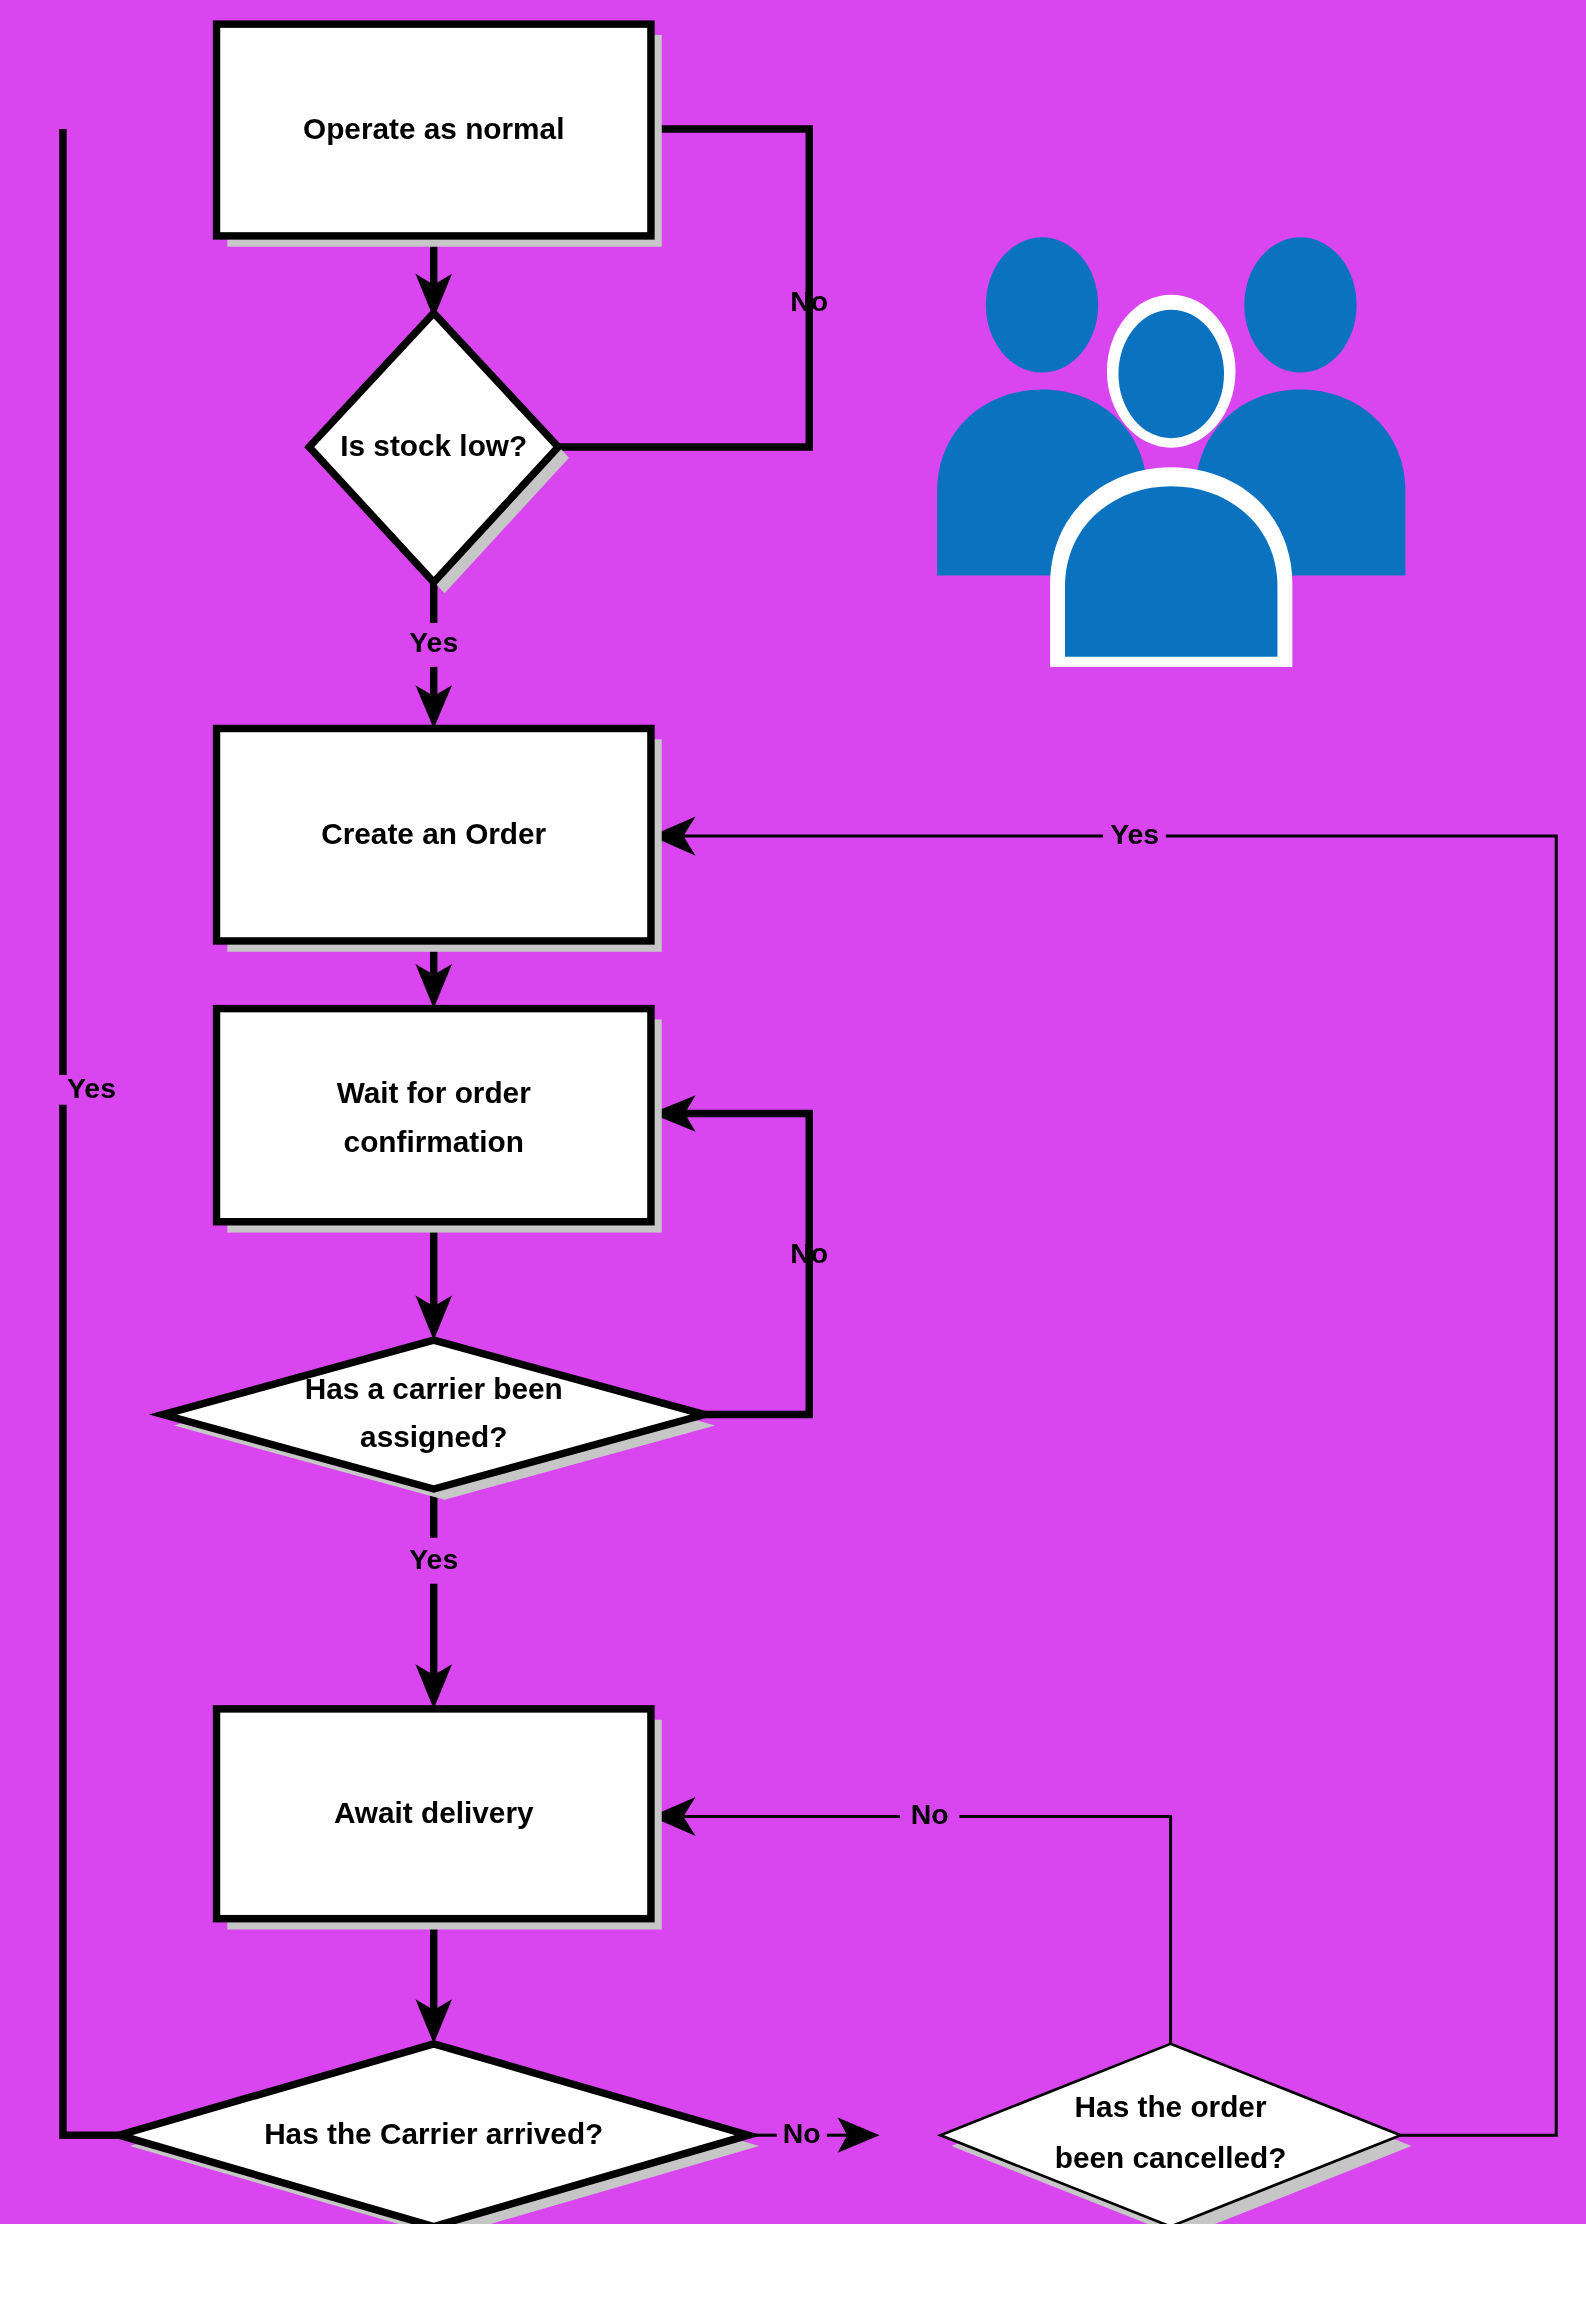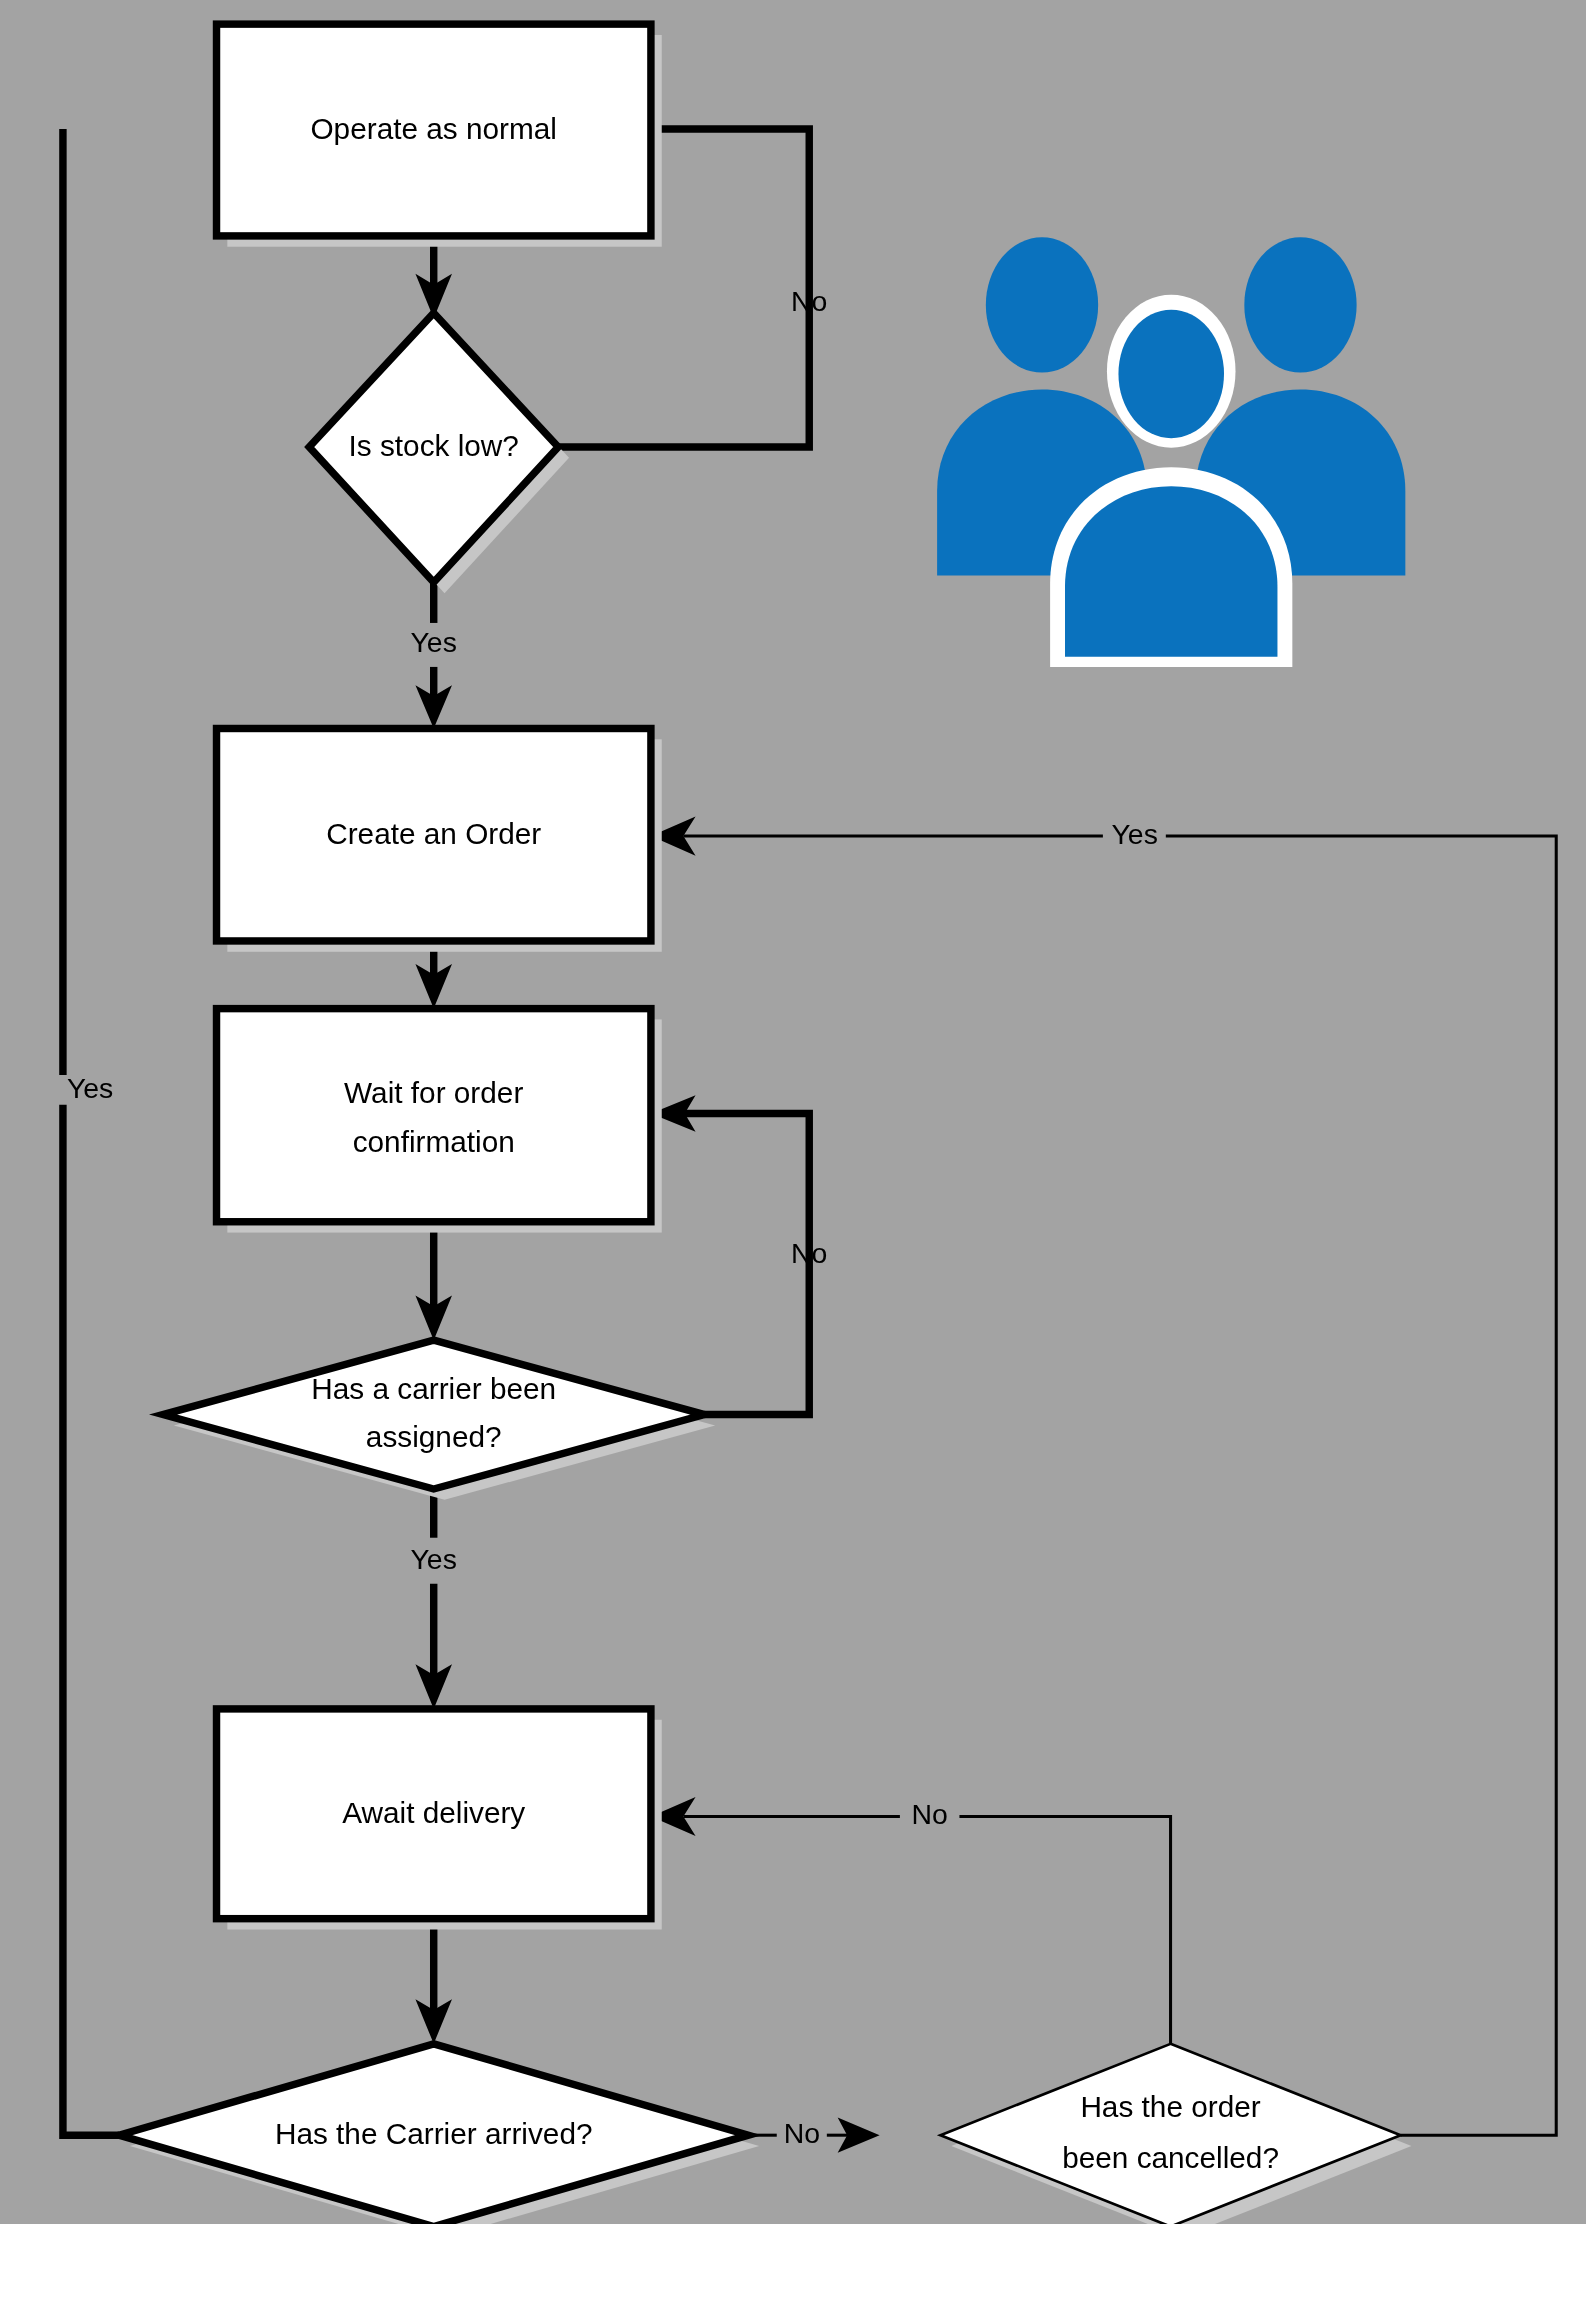--- a/index.html
+++ b/index.html
@@ -1,17 +1,17 @@
 <!DOCTYPE html>
 <html style="font-size:10.8px"><head>
 <meta charset="utf-8">
 <style>
   html,body{margin:0;padding:0;background:#ffffff;}
   body{font-family:"Liberation Sans",sans-serif;}
-  #stage{position:relative;width:1586px;height:2224px;background:#a3a3a3;overflow:hidden;}
+  #stage{position:relative;width:1586px;height:2224px;background:#d946ef;overflow:hidden;font-weight:bold;}
   svg#flow{position:absolute;left:0;top:0;width:1586px;height:2319px;display:block;}
   .shadow{fill:#c6c6c6;stroke:none;}
   .node-stroke-thick{stroke:#000000;stroke-width:11;fill:#ffffff;}
   .node-stroke-thin{stroke:#000000;stroke-width:4;fill:#ffffff;}
   .link-thick{stroke:#000000;stroke-width:11;fill:none;stroke-linecap:butt;stroke-linejoin:miter;}
   .link-thin{stroke:#000000;stroke-width:4.5;fill:none;stroke-linecap:butt;stroke-linejoin:miter;}
   .arrowhead{fill:#000000;stroke:none;}
   .node-label{font-family:"Liberation Sans",sans-serif;font-size:44px;fill:#000000;text-anchor:middle;dominant-baseline:middle;}
   .edge-label{font-family:"Liberation Sans",sans-serif;font-size:42px;fill:#000000;text-anchor:middle;dominant-baseline:middle;}
   .people{fill:#0a72be;}

